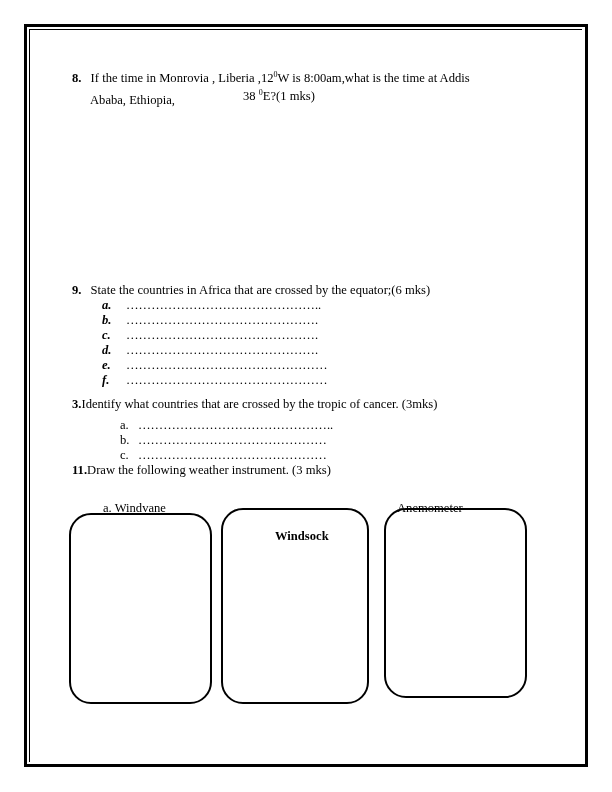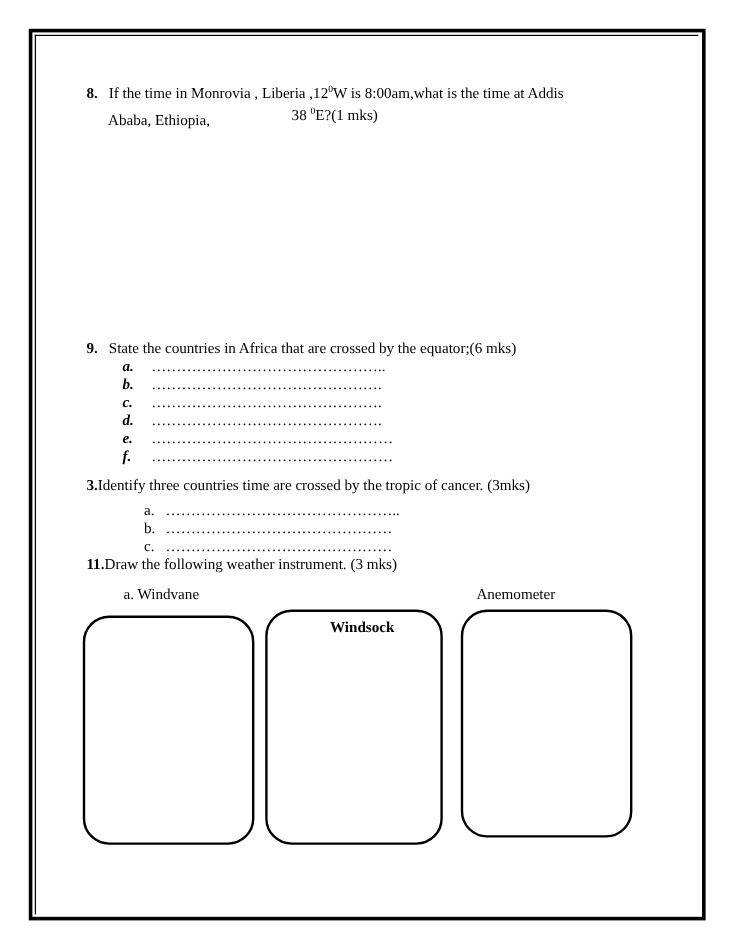--- a/index.html
+++ b/index.html
@@ -9,21 +9,21 @@
                   border:3px solid #000; }
   .border-inner { position:absolute; left:29px; top:29px; width:552px; height:732px;
                   border:1px solid #000; border-right:none; border-bottom:none; }
   .line { position:absolute; font-size:12.6px; white-space:nowrap; line-height:14px; }
   .qnum { font-weight:bold; }
   .sub { position:absolute; font-size:12.6px; white-space:nowrap; line-height:14px; }
   .sub-label-bi { font-weight:bold; font-style:italic; display:inline-block; width:24px; }
   .sub-label { display:inline-block; width:18px; }
   sup { font-size:8px; vertical-align:5px; line-height:0; }
   .box { position:absolute; border:2px solid #000; border-radius:22px; box-sizing:border-box; }
-  .instr-label { position:absolute; font-size:12.6px; white-space:nowrap; }
+  .instr-label { position:absolute; font-size:12.6px; white-space:nowrap;margin-top:13px; }
 </style>
 </head>
 <body>
 
 <div class="border-outer"></div>
 <div class="border-inner"></div>
 
 <div class="line" style="left:72px; top:71px;">
   <span class="qnum">8.</span>
   <span style="display:inline-block;width:6px"></span><span>If the time in Monrovia , Liberia ,12</span><sup>0</sup><span>W is 8:00am,what is the time at Addis</span>
@@ -40,21 +40,21 @@
   <span style="display:inline-block;width:6px"></span><span>State the countries in Africa that are crossed by the equator;(6 mks)</span>
 </div>
 <div class="sub" style="left:102px; top:298px;"><span class="sub-label-bi">a.</span><span>………………………………………..</span></div>
 <div class="sub" style="left:102px; top:313px;"><span class="sub-label-bi">b.</span><span>……………………………………….</span></div>
 <div class="sub" style="left:102px; top:328px;"><span class="sub-label-bi">c.</span><span>……………………………………….</span></div>
 <div class="sub" style="left:102px; top:343px;"><span class="sub-label-bi">d.</span><span>……………………………………….</span></div>
 <div class="sub" style="left:102px; top:358px;"><span class="sub-label-bi">e.</span><span>…………………………………………</span></div>
 <div class="sub" style="left:102px; top:373px;"><span class="sub-label-bi">f.</span><span>…………………………………………</span></div>
 
 <div class="line" style="left:72px; top:397px;">
-  <span class="qnum">3.</span><span>Identify three countries time are crossed by the tropic of cancer. (3mks)</span>
+  <span class="qnum">3.</span><span>Identify what countries that are crossed by the tropic of cancer. (3mks)</span>
 </div>
 <div class="sub" style="left:120px; top:418px;"><span class="sub-label">a.</span><span>………………………………………..</span></div>
 <div class="sub" style="left:120px; top:433px;"><span class="sub-label">b.</span><span>………………………………………</span></div>
 <div class="sub" style="left:120px; top:448px;"><span class="sub-label">c.</span><span>………………………………………</span></div>
 
 <div class="line" style="left:72px; top:463px;">
   <span class="qnum">11.</span><span>Draw the following weather instrument. (3 mks)</span>
 </div>
 
 <div class="instr-label" style="left:103px; top:488px;">a.  Windvane</div>

